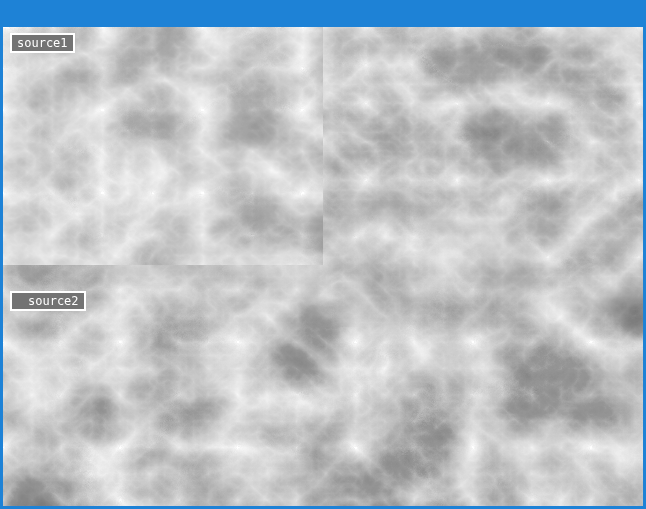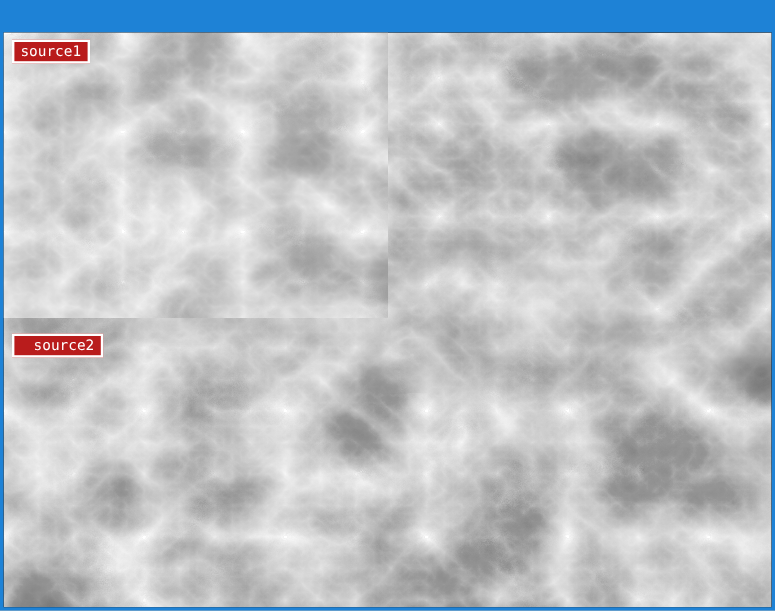--- a/index.html
+++ b/index.html
@@ -43,27 +43,27 @@
     position:absolute;left:3px;top:27px;width:640px;height:479px;
     background:#000;overflow:hidden;
   }
   .client svg{position:absolute;left:0;top:0;display:block;}
   .region{position:absolute;pointer-events:none;}
   .region-source1{left:0;top:0;width:320px;height:238px;}
   .region-select{left:320px;top:0;width:320px;height:266px;}
   .region-source2{left:0;top:238px;width:320px;height:241px;}
   .tag{
     position:absolute;
-    background:#b91c1c;color:#ffffff;border:2px solid #ffffff;
+    background:#737373;color:#ffffff;border:2px solid #ffffff;
     font-family:"DejaVu Sans Mono",monospace;font-size:12px;line-height:14px;
     padding:1px 5px;white-space:nowrap;
   }
   .tag-source1{left:7px;top:6px;}
   .tag-select{left:6px;top:6px;}
-  .tag-source2{left:7px;top:13px;padding-left:16px;}
+  .tag-source2{left:7px;top:26px;padding-left:16px;}
 </style>
 </head>
 <body>
 
 <div class="window">
 
 
   <div class="client">
     <svg width="640" height="479" viewBox="0 0 640 479">
       <defs>

